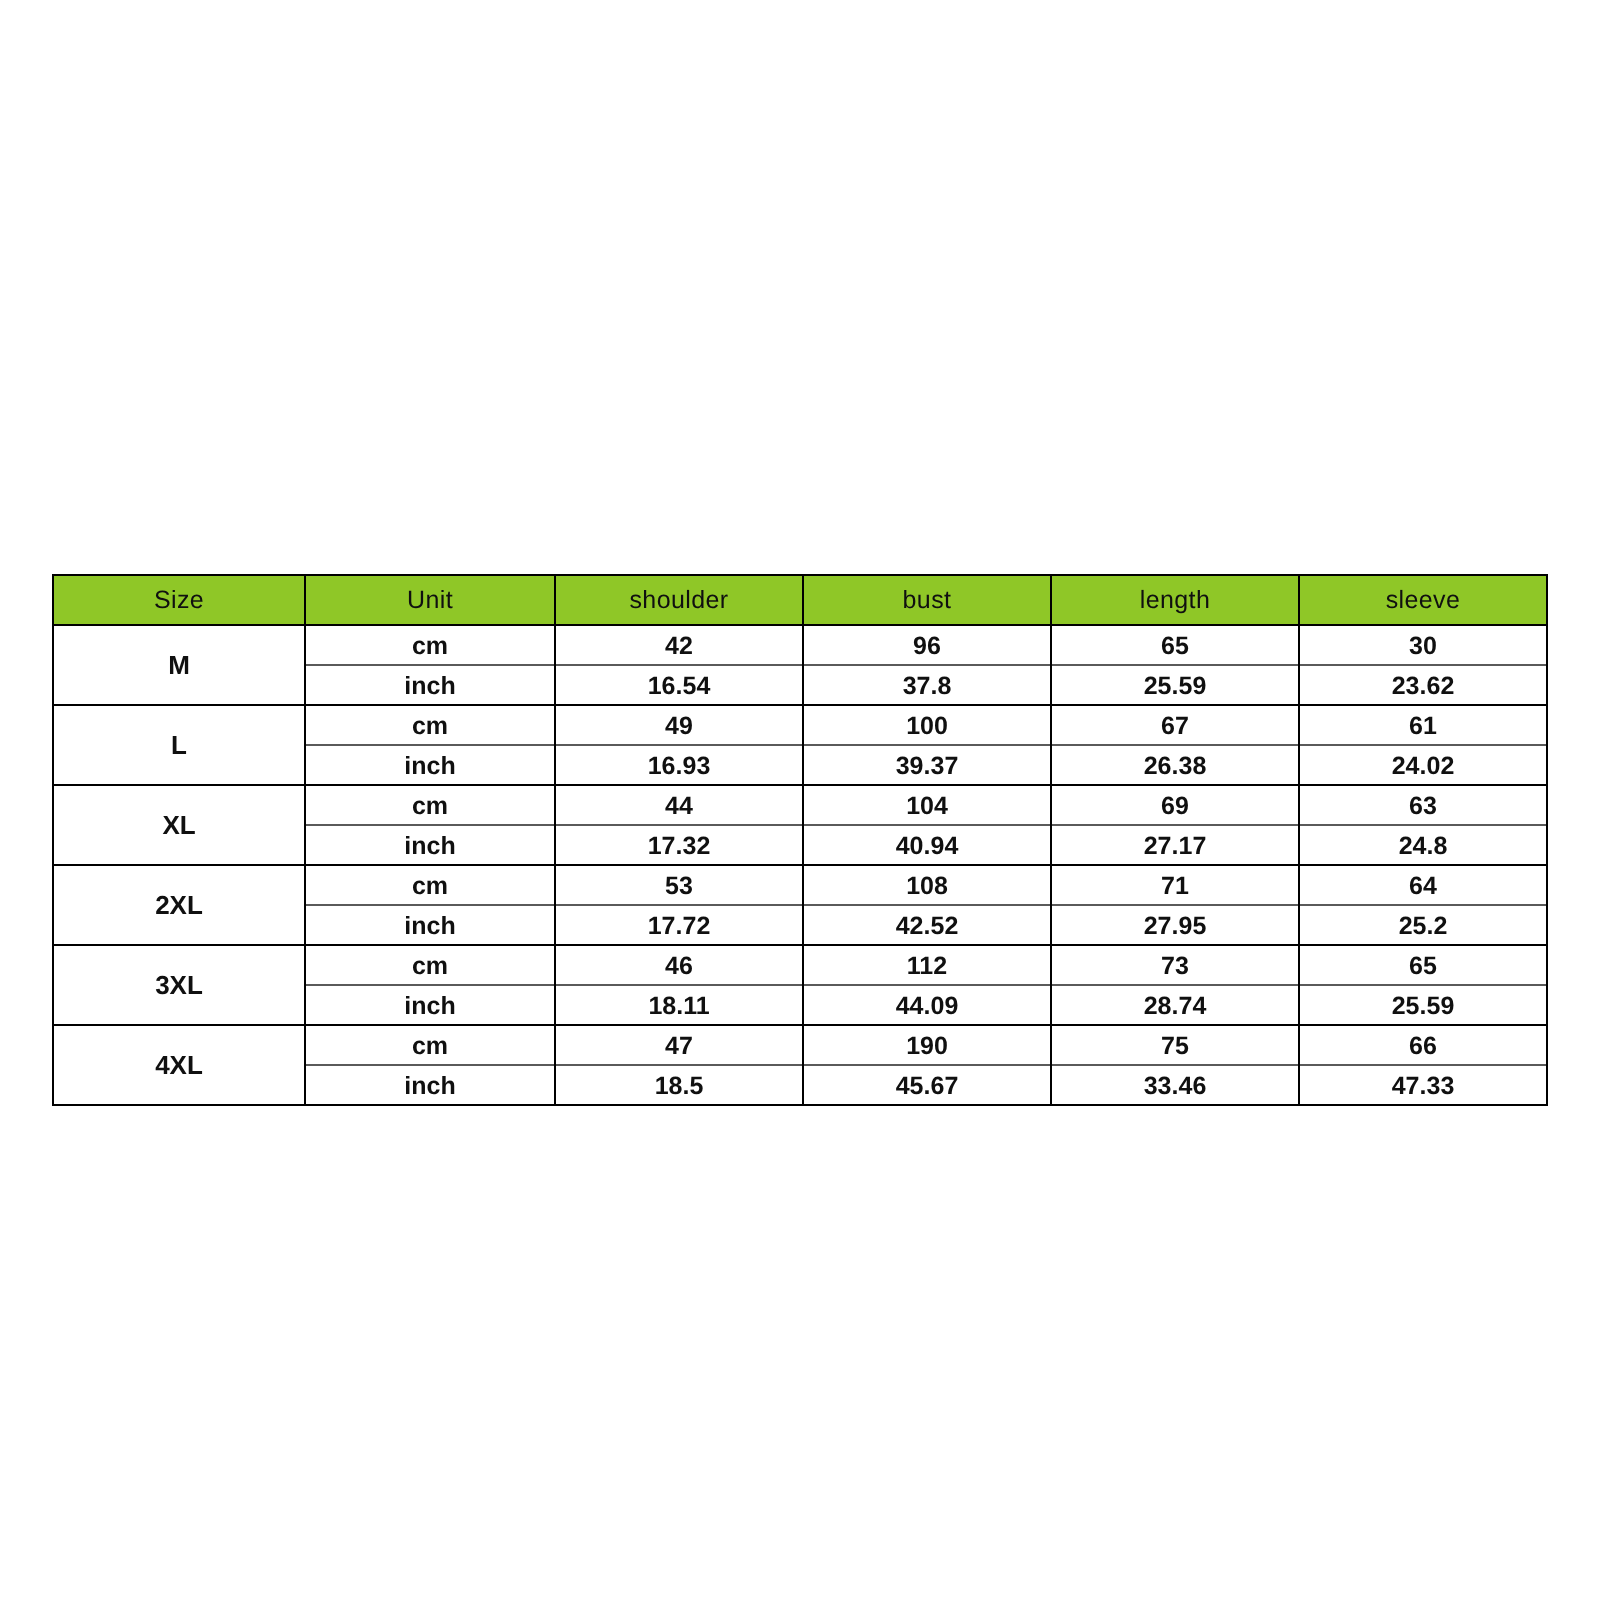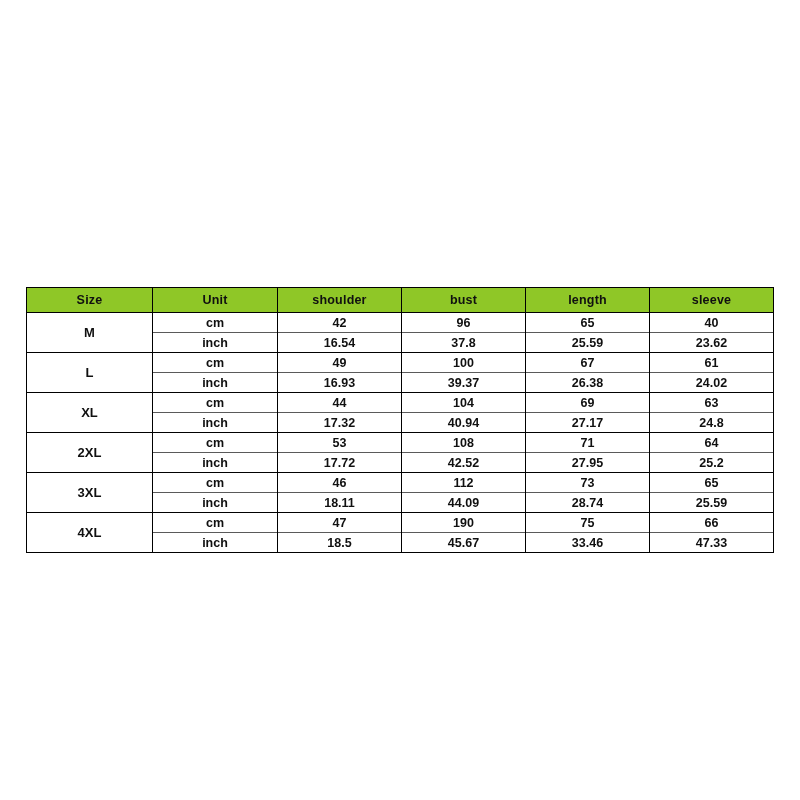--- a/index.html
+++ b/index.html
@@ -41,21 +41,21 @@
 
   table.size-chart col.c-size   { width: 126px; }
   table.size-chart col.c-unit   { width: 125px; }
   table.size-chart col.c-meas   { width: 124px; }
 
   
   thead th {
     background: #8FC727;
     color: #101010;
     font-size: 12.5px;
-    font-weight: bold;
+    font-weight: normal;
     text-align: center;
     height: 24px;
     padding: 0;
     border: 1.6px solid #000000;
     letter-spacing: 0.2px;
   }
 
   
   tbody td {
     text-align: center;
@@ -120,21 +120,21 @@
       </thead>
 
       <tbody>
 
         <tr class="row-cm">
           <td class="size-cell" rowspan="2">M</td>
           <td>cm</td>
           <td>42</td>
           <td>96</td>
           <td>65</td>
-          <td>40</td>
+          <td>30</td>
         </tr>
         <tr class="row-inch">
           <td>inch</td>
           <td>16.54</td>
           <td>37.8</td>
           <td>25.59</td>
           <td>23.62</td>
         </tr>
 
         <tr class="row-cm">

